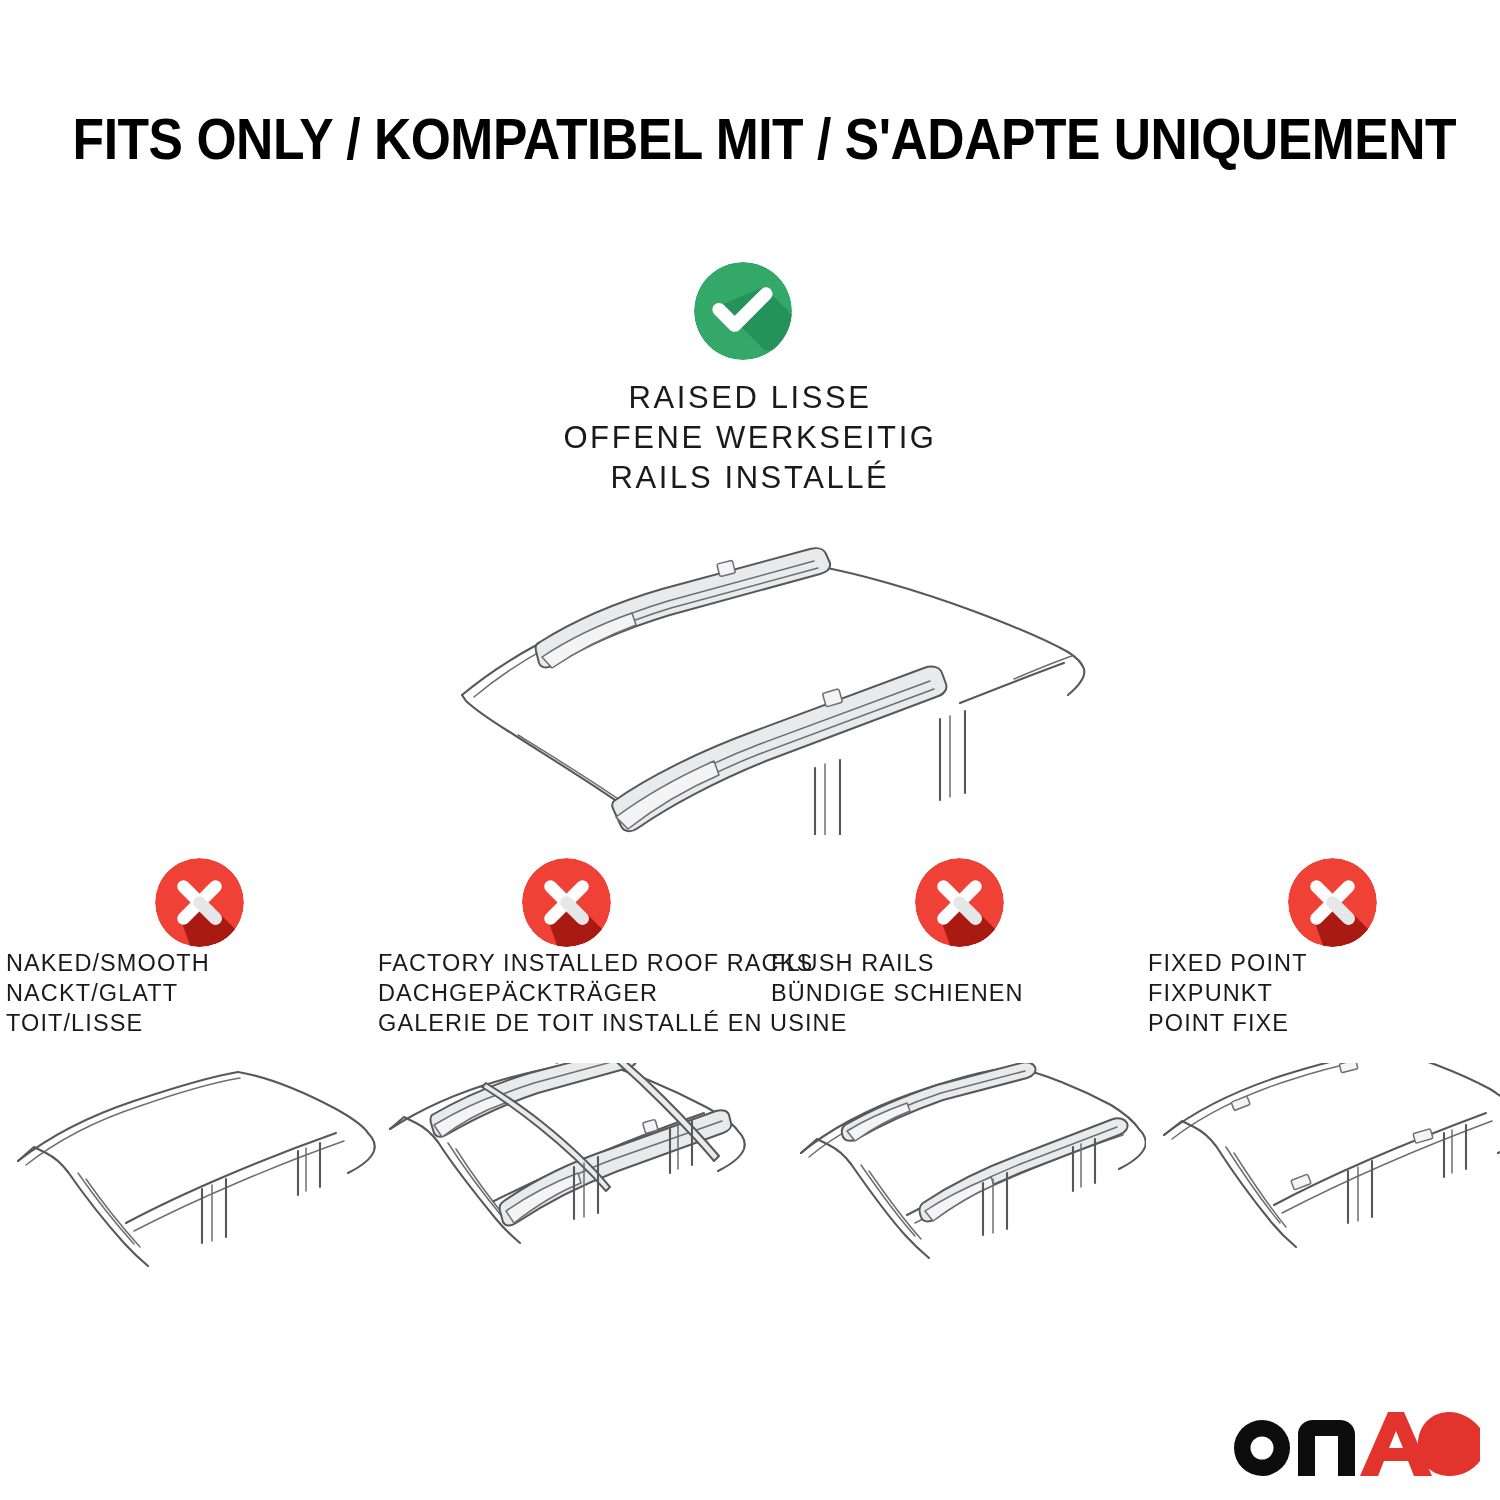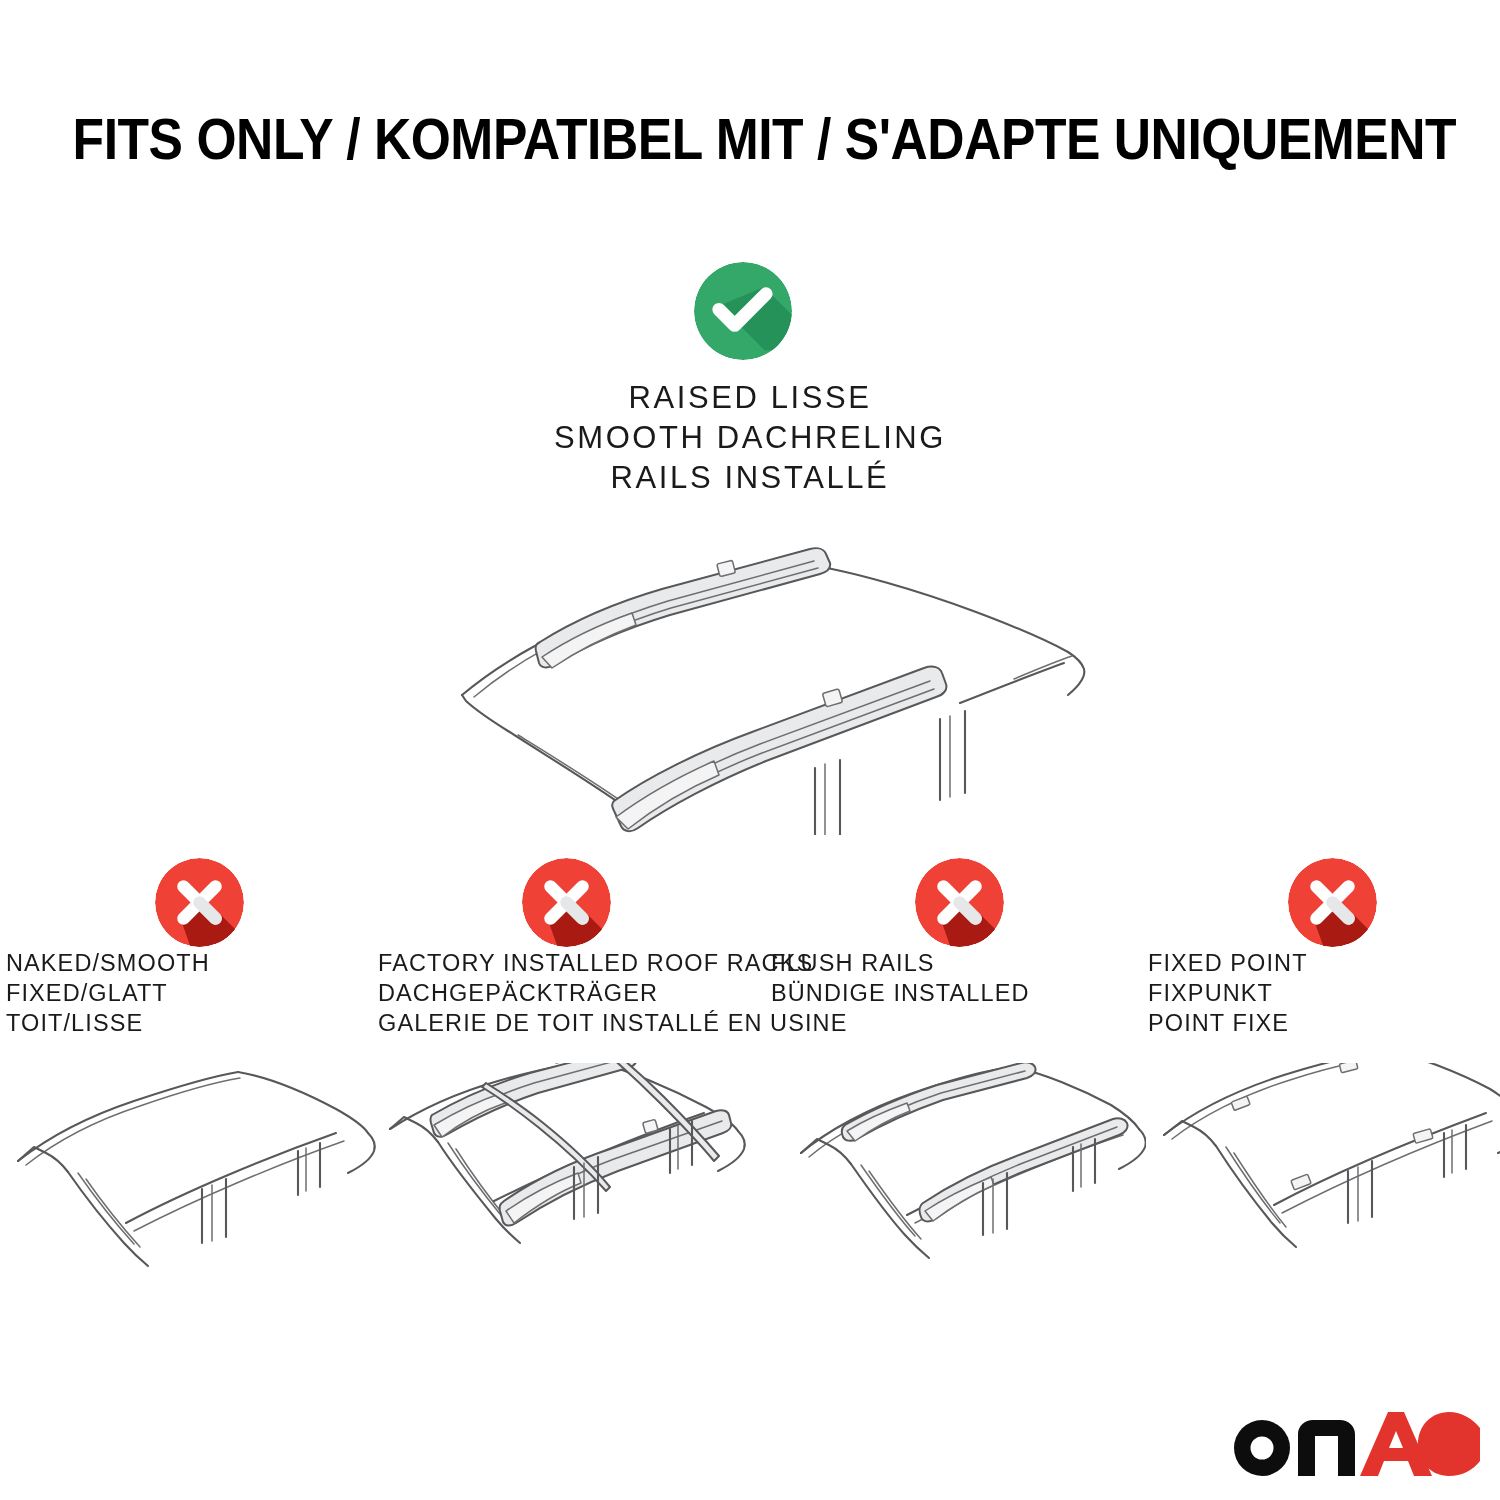--- a/index.html
+++ b/index.html
@@ -163,21 +163,21 @@
 
         <path d="M26.5 44.5 L72 90 L104 90 L104 58 L71.5 25.5 Z" fill="#238f58" opacity="0.9"></path>
 
         <path d="M25.5 48.5 L41.5 64.5 L73.5 32.5" fill="none" stroke="#ffffff" stroke-width="13.5" stroke-linecap="round" stroke-linejoin="round"></path>
       </g>
     </svg>
   </div>
 
   <div id="primary-caption">
     <div>RAISED LISSE</div>
-    <div>SMOOTH DACHRELING</div>
+    <div>OFFENE WERKSEITIG</div>
     <div>RAILS INSTALLÉ</div>
   </div>
 
   <div id="primary-illustration">
     <svg viewBox="0 0 710 330" aria-hidden="true">
 
       <path class="ln" d="M62 190 C100 158 160 122 232 100 C300 79 360 66 404 59"></path>
       <path class="ln" d="M404 59 C452 66 520 86 576 107 C616 122 648 136 668 147"></path>
       <path class="ln" d="M62 190 L66 196 C78 207 92 216 108 226"></path>
       <path class="ln" d="M108 226 C150 253 206 287 236 310"></path>
@@ -224,21 +224,21 @@
         <g stroke="#ffffff" stroke-width="14" stroke-linecap="round">
           <line x1="32" y1="32" x2="68" y2="68"></line>
           <line x1="68" y1="32" x2="32" y2="68"></line>
         </g>
         <line x1="50" y1="50" x2="68" y2="68" stroke="#e6e7e8" stroke-width="14" stroke-linecap="round"></line>
       </g>
     </svg>
   </div>
   <div class="col-caption">
     <div>NAKED/SMOOTH</div>
-    <div>FIXED/GLATT</div>
+    <div>NACKT/GLATT</div>
     <div>TOIT/LISSE</div>
   </div>
   <div class="col-illustration">
     <svg viewBox="0 0 375 220" aria-hidden="true">
       <path class="ln" d="M12 98 C40 76 80 54 128 38 C176 22 214 12 232 9"></path>
       <path class="ln" d="M232 9 C262 14 300 30 330 46 C348 56 358 64 362 70"></path>
       <path class="ln-t" d="M20 102 C48 80 88 58 134 43 C180 27 216 18 234 15"></path>
       <path class="ln" d="M12 98 L28 84 L40 90 C48 94 56 101 62 109"></path>
       <path class="ln" d="M62 109 C78 132 100 160 118 180 C128 191 136 198 142 203"></path>
       <path class="ln-t" d="M72 110 C88 133 110 161 128 181"></path>
@@ -329,21 +329,21 @@
         <g stroke="#ffffff" stroke-width="14" stroke-linecap="round">
           <line x1="32" y1="32" x2="68" y2="68"></line>
           <line x1="68" y1="32" x2="32" y2="68"></line>
         </g>
         <line x1="50" y1="50" x2="68" y2="68" stroke="#e6e7e8" stroke-width="14" stroke-linecap="round"></line>
       </g>
     </svg>
   </div>
   <div class="col-caption">
     <div>FLUSH RAILS</div>
-    <div>BÜNDIGE INSTALLED</div>
+    <div>BÜNDIGE SCHIENEN</div>
   </div>
   <div class="col-illustration">
     <svg viewBox="0 0 375 220" aria-hidden="true">
       <path class="ln" d="M30 90 C56 68 96 46 142 30 C188 14 224 6 242 4"></path>
       <path class="ln" d="M242 4 C272 10 310 26 340 42 C356 52 364 60 368 66"></path>
       <path class="ln-t" d="M38 94 C64 72 104 50 148 35 C192 19 226 12 244 10"></path>
       <path class="ln" d="M30 90 L46 76 L58 82 C66 86 74 93 80 101"></path>
       <path class="ln" d="M80 101 C96 124 116 152 134 172 C144 183 152 190 158 195"></path>
       <path class="ln-t" d="M90 102 C106 125 126 153 144 173"></path>
       <path class="ln-t" d="M98 108 C114 131 132 156 150 176"></path>

